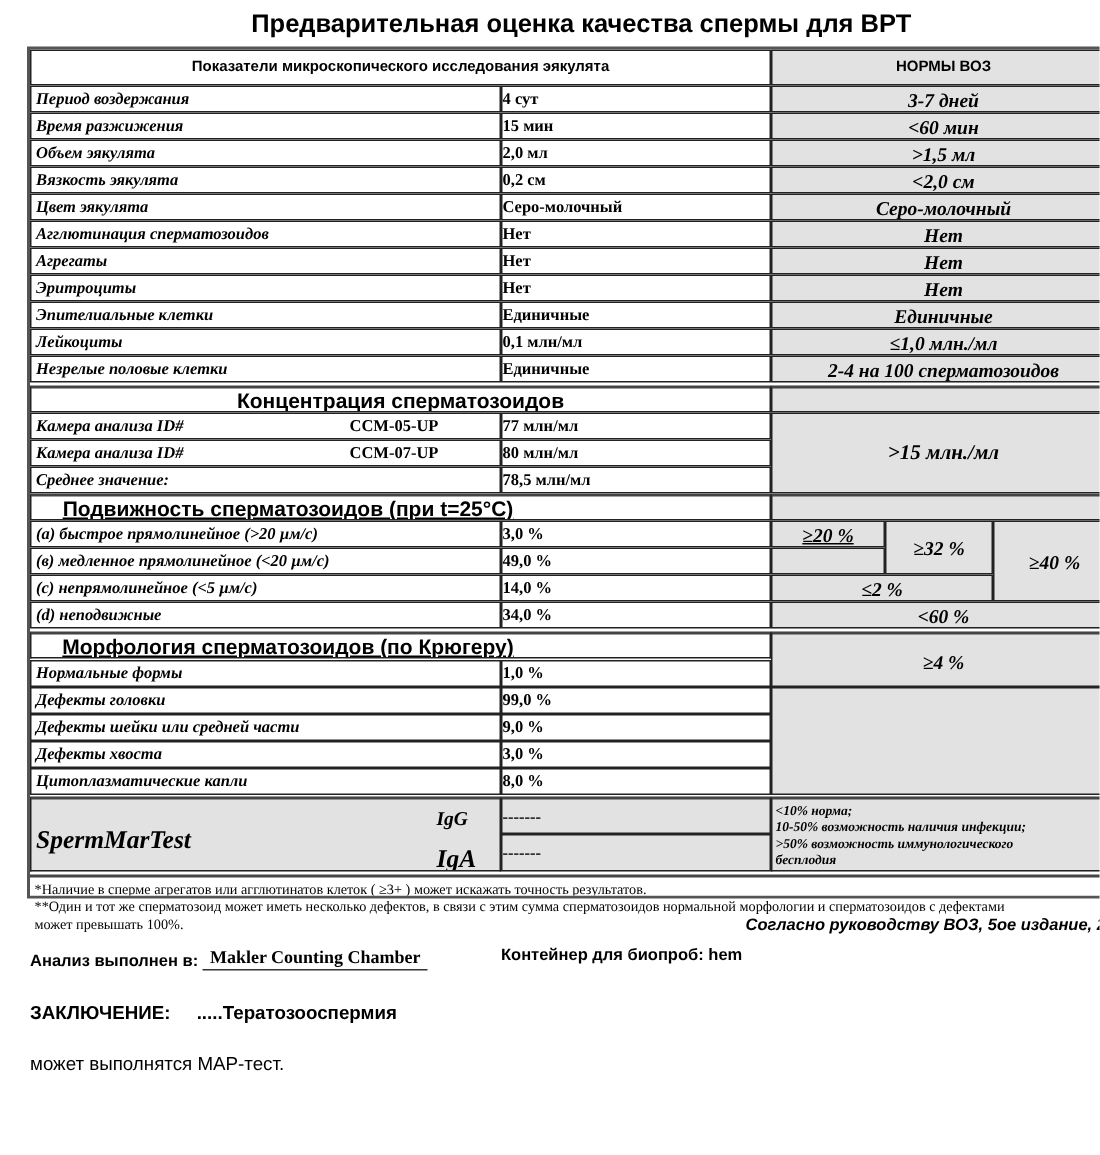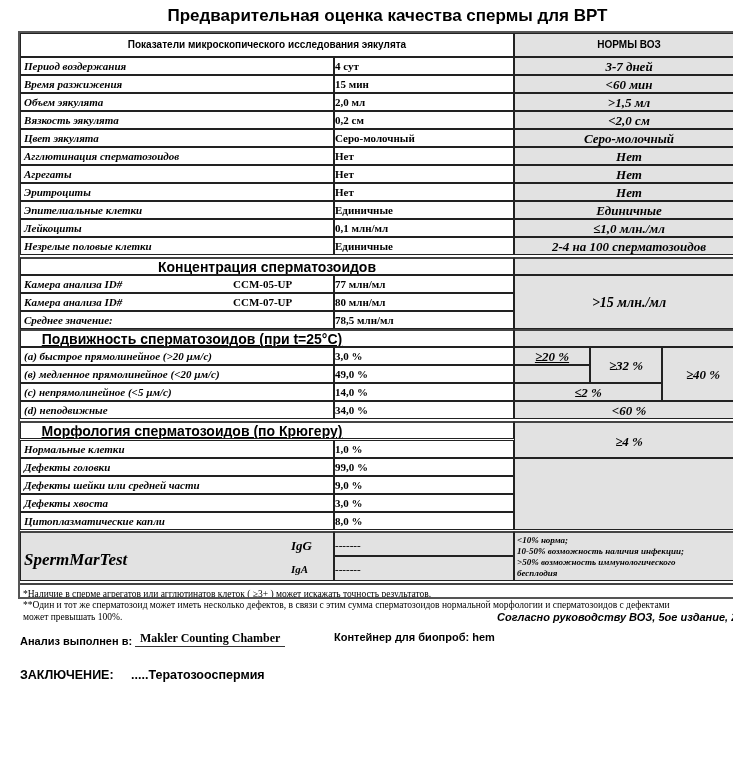--- a/index.html
+++ b/index.html
@@ -88,35 +88,35 @@
 <div class="cell norm gray" style="left:514px;top:347px;width:76px;height:18px;text-decoration:underline;">≥20 %</div>
 <div class="cell gray" style="left:514px;top:365px;width:76px;height:18px;"></div>
 <div class="cell norm gray" style="left:590px;top:347px;width:72px;height:36px;line-height:36px;">≥32 %</div>
 <div class="cell norm gray" style="left:514px;top:383px;width:148px;height:18px;">≤2 %</div>
 <div class="cell norm gray" style="left:662px;top:347px;width:82px;height:54px;line-height:54px;">≥40 %</div>
 <div class="cell norm gray" style="left:514px;top:401px;width:230px;height:18px;">&lt;60 %</div>
 
 <div class="cell sec sec-u" style="left:20px;top:421px;width:494px;height:18px;border-top:2px solid #444;padding-right:150px;">Морфология сперматозоидов (по Крюгеру)</div>
 <div class="cell norm gray" style="left:514px;top:421px;width:230px;height:37px;line-height:37px;border-top:2px solid #444;">≥4 %</div>
 <div class="cell gray" style="left:514px;top:458px;width:230px;height:72px;"></div>
-<div class="cell lbl" style="left:20px;top:440px;width:314px;height:18px;">Нормальные клетки</div>
+<div class="cell lbl" style="left:20px;top:440px;width:314px;height:18px;">Нормальные формы</div>
 <div class="cell val" style="left:334px;top:440px;width:180px;height:18px;">1,0 %</div>
 <div class="cell lbl" style="left:20px;top:458px;width:314px;height:18px;">Дефекты  головки</div>
 <div class="cell val" style="left:334px;top:458px;width:180px;height:18px;">99,0 %</div>
 <div class="cell lbl" style="left:20px;top:476px;width:314px;height:18px;">Дефекты шейки или средней части</div>
 <div class="cell val" style="left:334px;top:476px;width:180px;height:18px;">9,0 %</div>
 <div class="cell lbl" style="left:20px;top:494px;width:314px;height:18px;">Дефекты хвоста</div>
 <div class="cell val" style="left:334px;top:494px;width:180px;height:18px;">3,0 %</div>
 <div class="cell lbl" style="left:20px;top:512px;width:314px;height:18px;">Цитоплазматические капли</div>
 <div class="cell val" style="left:334px;top:512px;width:180px;height:18px;">8,0 %</div>
 
 <div class="cell gray" style="left:20px;top:531px;width:314px;height:50px;border-top:2px solid #444;">
   <span style="position:absolute;left:3px;top:17px;font-style:italic;font-weight:bold;font-size:17px;">SpermMarTest</span>
   <span style="position:absolute;left:270px;top:5px;font-style:italic;font-weight:bold;font-size:13px;">IgG</span>
-  <span style="position:absolute;left:270px;top:30px;font-style:italic;font-weight:bold;font-size:11px;">IgA</span>
+  <span style="position:absolute;left:270px;top:30px;font-style:italic;font-weight:bold;font-size:17px;">IgA</span>
 </div>
 <div class="cell val gray" style="left:334px;top:531px;width:180px;height:25px;line-height:25px;border-top:2px solid #444;">-------</div>
 <div class="cell val gray" style="left:334px;top:556px;width:180px;height:25px;line-height:25px;">-------</div>
 <div class="cell gray small-it" style="left:514px;top:531px;width:230px;height:50px;border-top:2px solid #444;padding-top:2px;">
   <div>&lt;10% норма;</div>
   <div>10-50% возможность наличия  инфекции;</div>
   <div>&gt;50% возможность иммунологического</div>
   <div>бесплодия</div>
 </div>
 
@@ -133,13 +133,14 @@
   <span>Контейнер для биопроб:</span>
   <span>hem</span>
 </div>
 
 <div class="abs" style="left:20px;top:668px;font-family:'Liberation Sans',sans-serif;font-weight:bold;font-size:12.5px;white-space:nowrap;">
   <span>ЗАКЛЮЧЕНИЕ:</span>
   <span style="margin-left:14px;">.....Тератозооспермия</span>
 </div>
 
 <div class="abs sans" style="left:20px;top:702px;white-space:nowrap;">
+  <div>может выполнятся МАР-тест.</div>
 </div>
 
 </body></html>

